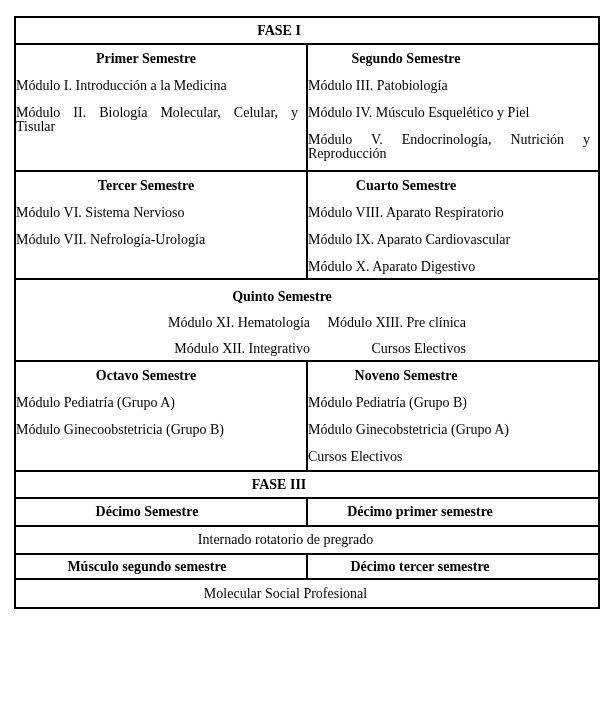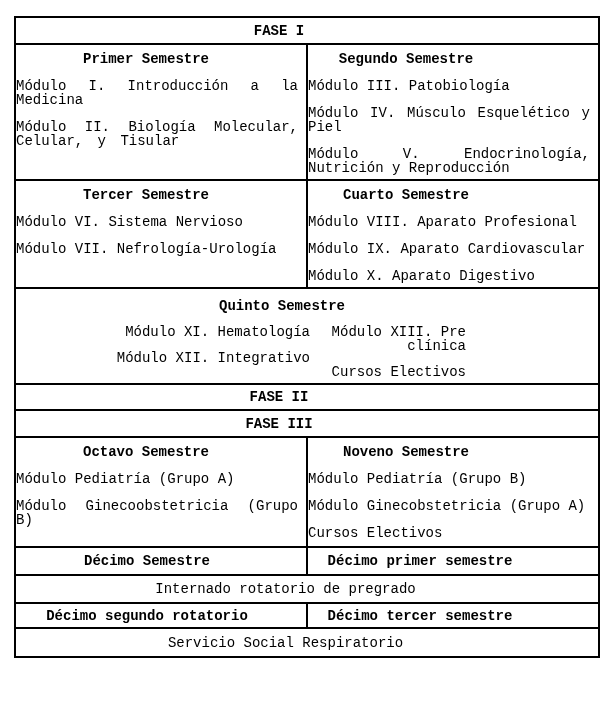--- a/index.html
+++ b/index.html
@@ -1,21 +1,21 @@
 <!DOCTYPE html>
 <html><head>
 <meta charset="utf-8">
 <style>
   html, body { margin: 0; padding: 0; }
   .page {
     position: relative;
     width: 562px;
     height: 720px;
     background: #ffffff;
-    font-family: Liberation Mono, monospace;
+    font-family: Liberation Serif, serif;
     color: #000000;
   }
   table.curriculum {
     position: absolute;
     left: 14px;
     top: 16px;
     width: 584px;
     border-collapse: collapse;
     table-layout: fixed;
     font-size: 14px;
@@ -105,21 +105,21 @@
       </tr>
 
       <tr style="height:107px">
         <td class="cell">
           <div class="sem-h shift-l">Tercer Semestre</div>
           <p class="mod">Módulo VI. Sistema Nervioso</p>
           <p class="mod">Módulo VII. Nefrología-Urología</p>
         </td>
         <td class="cell">
           <div class="sem-h shift-r">Cuarto Semestre</div>
-          <p class="mod">Módulo VIII. Aparato Profesional</p>
+          <p class="mod">Módulo VIII. Aparato Respiratorio</p>
           <p class="mod">Módulo IX. Aparato Cardiovascular</p>
           <p class="mod">Módulo X. Aparato Digestivo</p>
         </td>
       </tr>
 
       <tr style="height:80px">
         <td colspan="2" class="cell qcell">
           <div class="sem-h full">Quinto Semestre</div>
           <div class="qcols">
             <div class="qcol qcol1">
@@ -127,56 +127,53 @@
               <p>Módulo XII. Integrativo</p>
             </div>
             <div class="qcol qcol2">
               <p>Módulo XIII. Pre clínica</p>
               <p>Cursos Electivos</p>
             </div>
           </div>
         </td>
       </tr>
 
-      <tr style="height:26px">
-        <td colspan="2" class="fase">FASE II</td>
-      </tr>
 
-
-      <tr style="height:27px">
-        <td colspan="2" class="fase">FASE III</td>
-      </tr>
 
       <tr style="height:110px">
         <td class="cell">
           <div class="sem-h shift-l">Octavo Semestre</div>
           <p class="mod">Módulo Pediatría (Grupo A)</p>
           <p class="mod">Módulo Ginecoobstetricia (Grupo B)</p>
         </td>
         <td class="cell">
           <div class="sem-h shift-r">Noveno Semestre</div>
           <p class="mod">Módulo Pediatría (Grupo B)</p>
           <p class="mod">Módulo Ginecobstetricia (Grupo A)</p>
           <p class="mod">Cursos Electivos</p>
         </td>
       </tr>
 
+      <tr style="height:27px">
+        <td colspan="2" class="fase">FASE III</td>
+      </tr>
+
       <tr style="height:28px">
         <td class="dhead dl">Décimo Semestre</td>
         <td class="dhead dr">Décimo primer semestre</td>
       </tr>
 
       <tr style="height:28px">
         <td colspan="2" class="full-c">Internado rotatorio de pregrado</td>
       </tr>
 
       <tr style="height:25px">
-        <td class="dhead dl">Décimo segundo rotatorio</td>
+        <td class="dhead dl">Músculo segundo semestre</td>
         <td class="dhead dr">Décimo tercer semestre</td>
       </tr>
 
       <tr style="height:29px">
-        <td colspan="2" class="full-c">Servicio Social Respiratorio</td>
+        <td colspan="2" class="full-c">Molecular Social Profesional</td>
       </tr>
 
     </tbody>
   </table>
 </div>
 
 </body></html>

